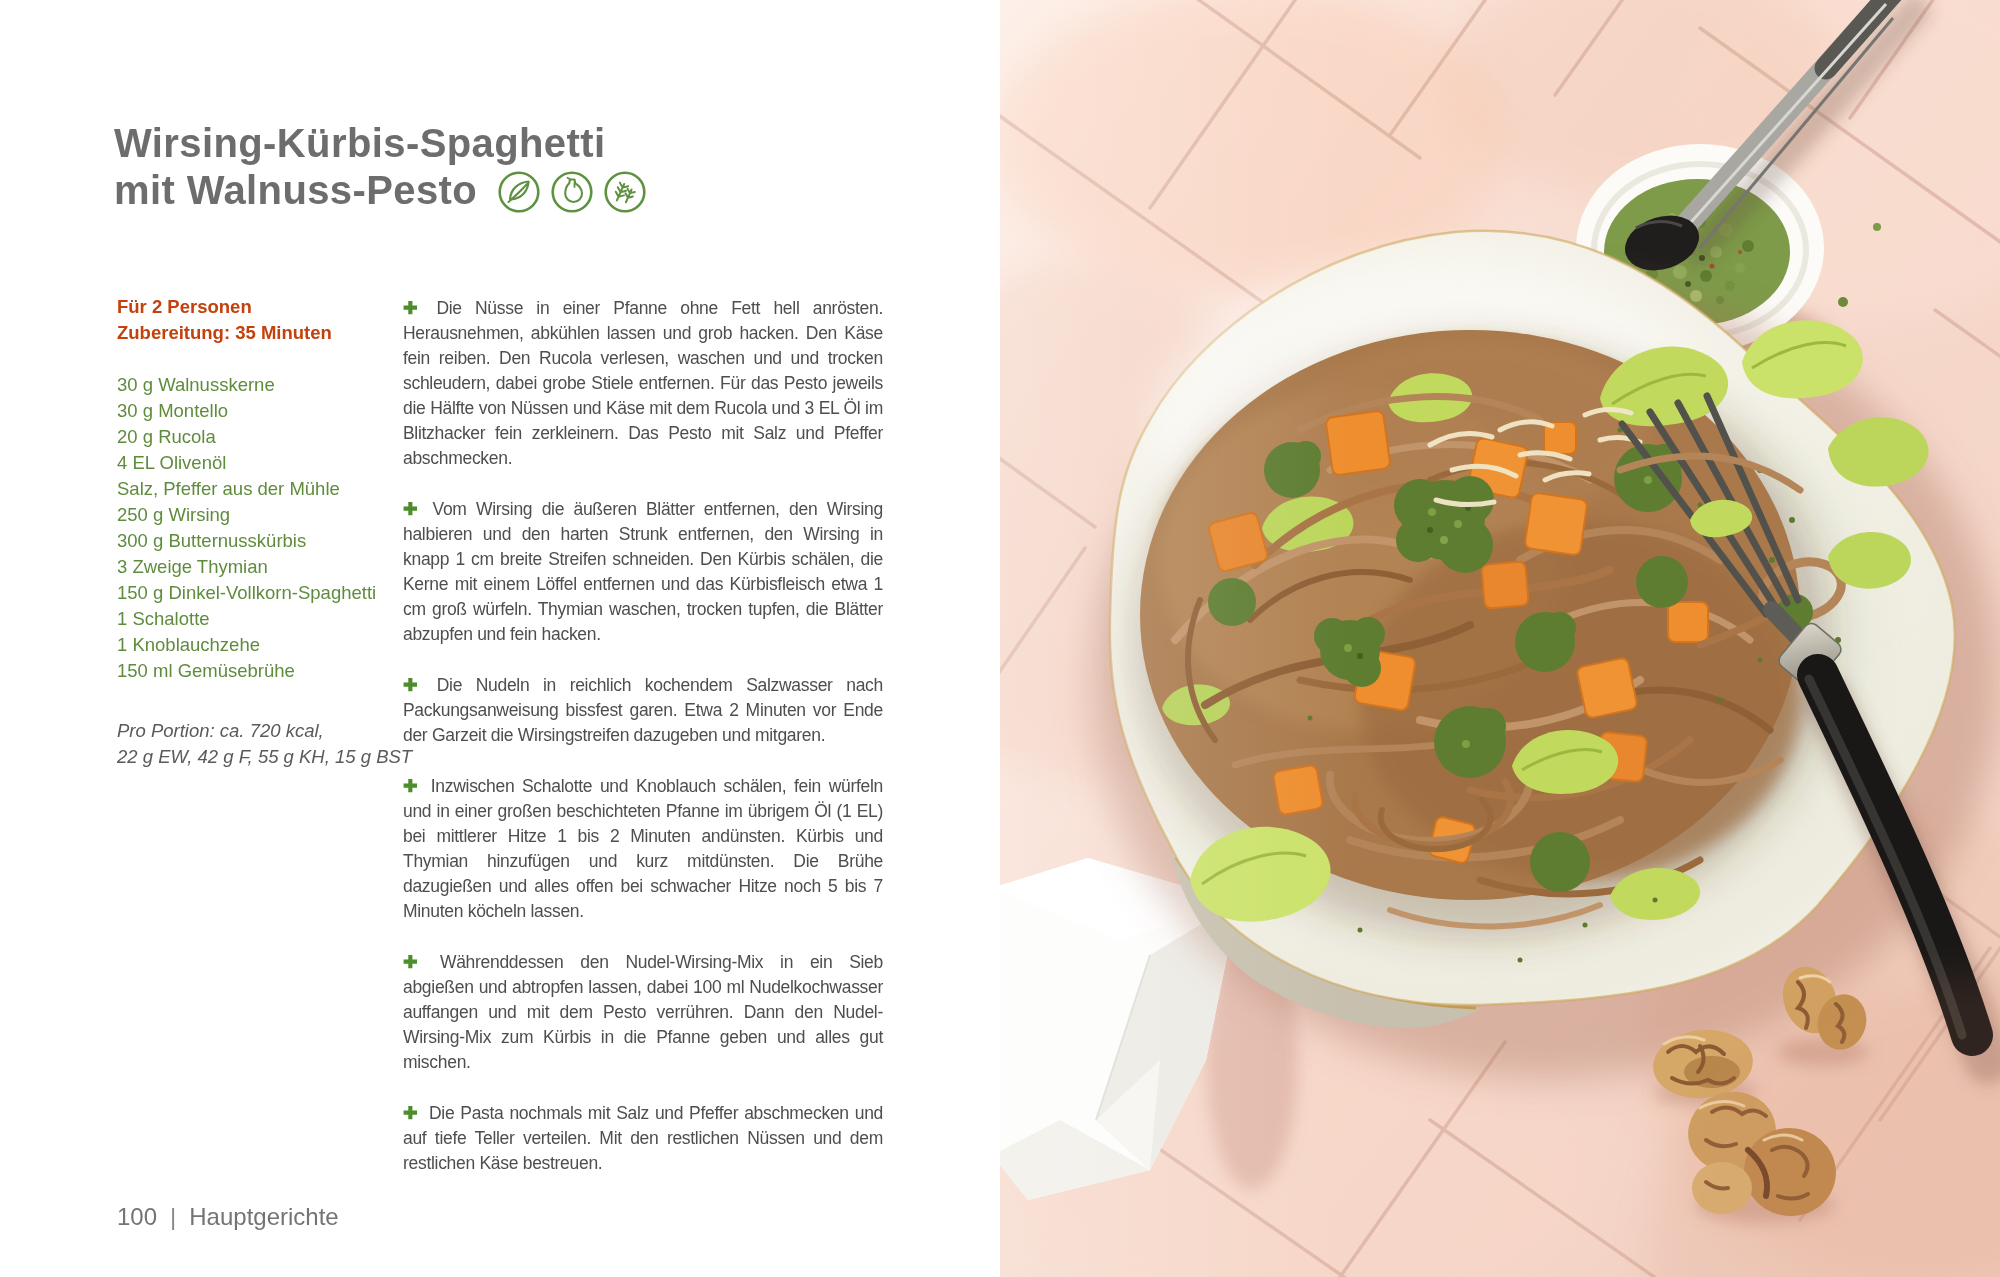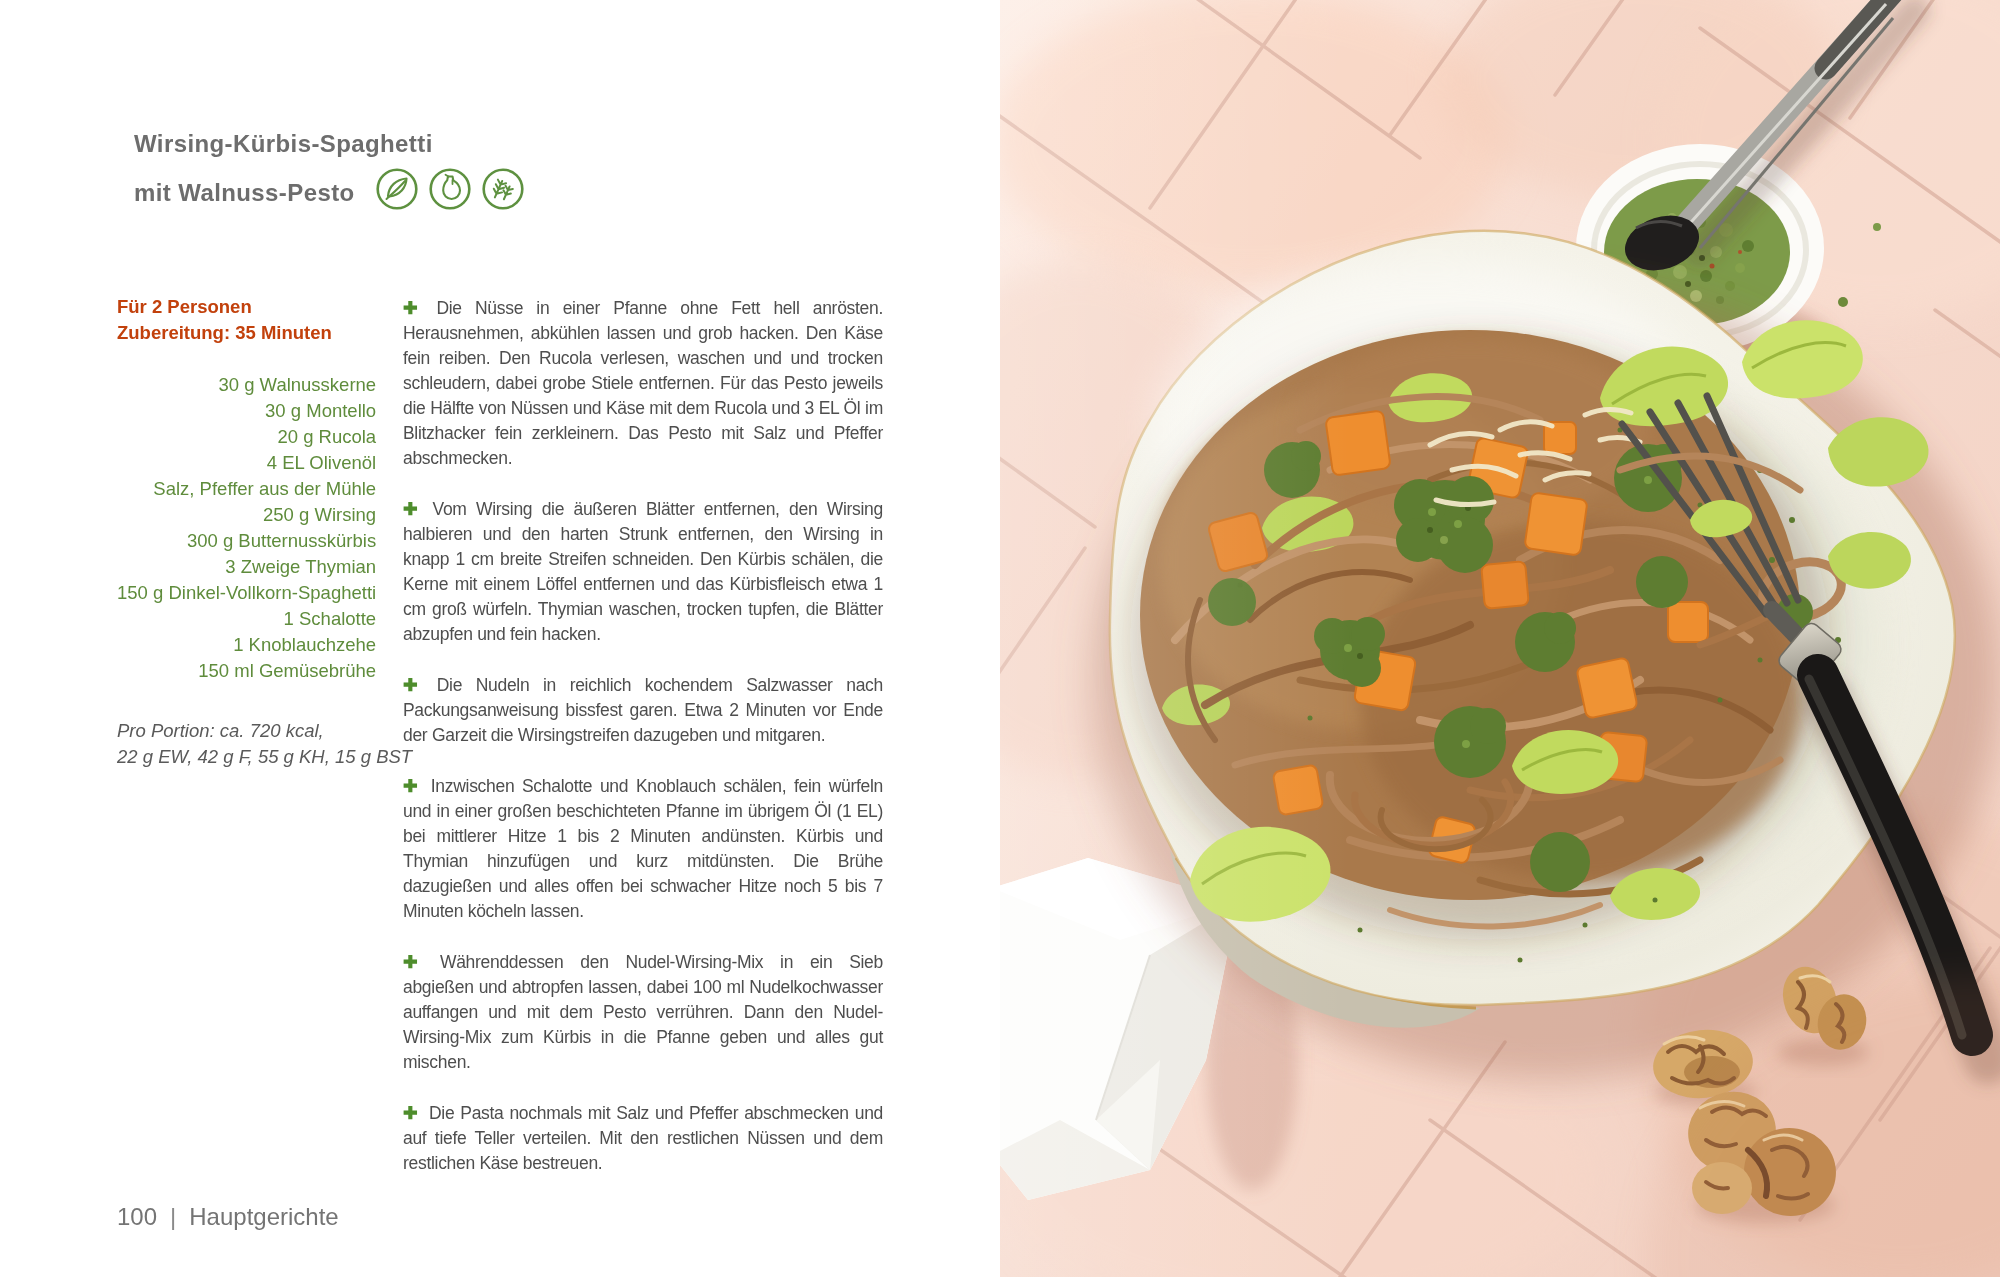--- a/index.html
+++ b/index.html
@@ -1,26 +1,26 @@
 <!DOCTYPE html>
 <html><head>
 <meta charset="utf-8">
 <style>
   html,body{margin:0;padding:0;background:#ffffff;}
   .spread{position:relative;width:2000px;height:1277px;overflow:hidden;background:#ffffff;
           font-family:"Liberation Sans",sans-serif;}
   
   .page-left{position:absolute;left:0;top:0;width:1000px;height:1277px;background:#ffffff;}
-  .title{position:absolute;left:134px;top:120px;font-size:24px;font-weight:bold;color:#6d6d6d;
+  .title{position:absolute;left:114px;top:120px;font-size:40px;font-weight:bold;color:#6d6d6d;
          line-height:47px;letter-spacing:.4px;}
   .title-line{white-space:nowrap;}
   .badges{display:inline-flex;gap:9px;margin-left:20px;vertical-align:-10px;}
   .badge{width:44px;height:44px;display:block;}
   .meta{position:absolute;left:117px;top:294px;font-size:18.5px;line-height:26px;font-weight:bold;color:#c2410c;}
-  .ingredients{position:absolute;left:117px;top:372px;font-size:18.5px;line-height:26px;color:#5f8c3c;text-align:right;}
+  .ingredients{position:absolute;left:117px;top:372px;font-size:18.5px;line-height:26px;color:#5f8c3c;}
   .nutrition{position:absolute;left:117px;top:718px;font-size:18.5px;line-height:26px;color:#5a5a5a;font-style:italic;}
   .rich{position:absolute;left:117px;top:796px;font-size:18.5px;line-height:26px;color:#5f8c3c;}
   .plus{color:#4e8d2c;font-style:normal;font-weight:bold;margin-right:7px;}
   .steps{position:absolute;left:403px;top:296px;width:480px;}
   .step{margin:0 0 26px 0;font-size:17.5px;line-height:25px;letter-spacing:-0.3px;color:#4e4e4e;
         text-align:justify;}
   .step .plus{margin-right:10px;letter-spacing:0;}
   .footer{position:absolute;left:117px;top:1203px;font-size:24px;color:#747474;}
   .footer .sep{margin:0 13px;color:#8a8a8a;}
   

